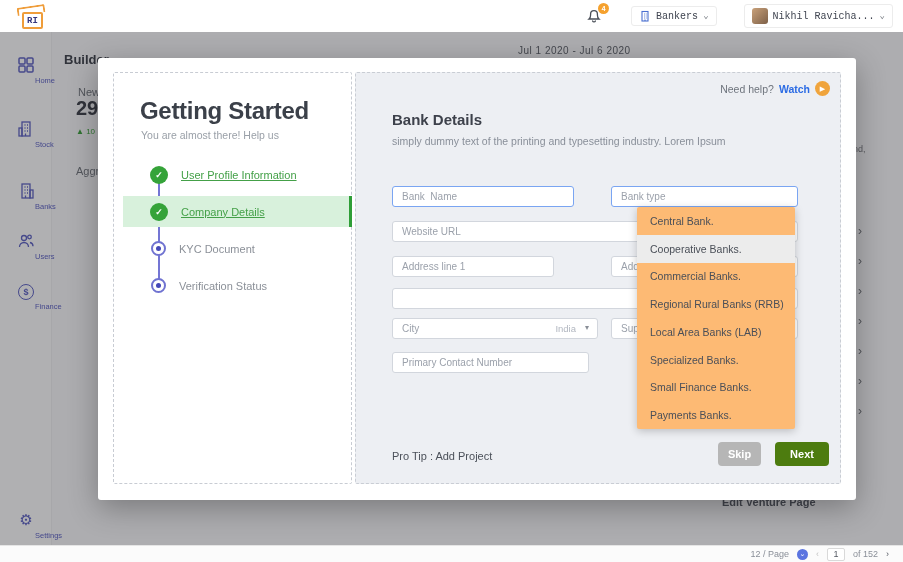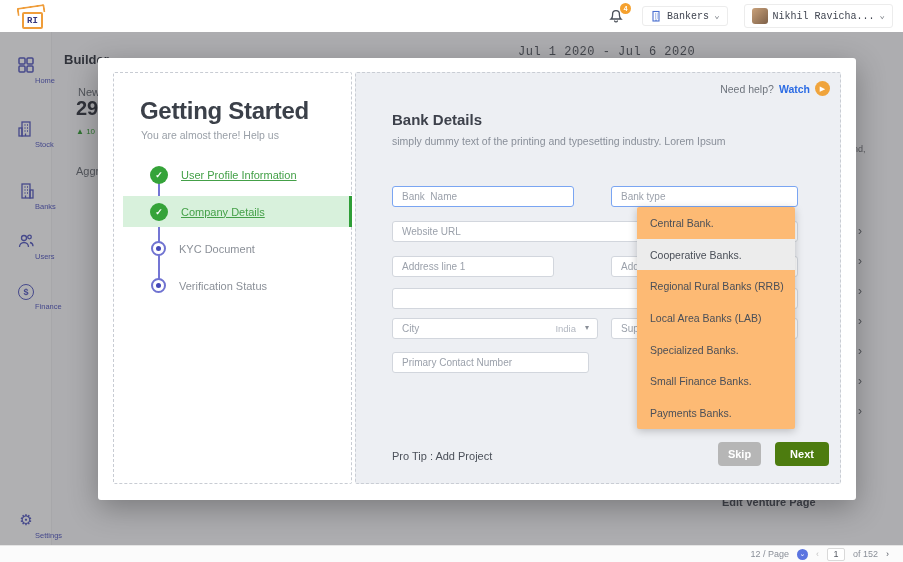--- a/index.html
+++ b/index.html
@@ -4,40 +4,40 @@
 <style>
   * { margin:0; padding:0; box-sizing:border-box; }
   body { background:#dfe1e5; font-family:"Liberation Sans", sans-serif; }
   .screen { position:relative; width:903px; height:562px; background:#fff; overflow:hidden; }
 
   
   .top-header { position:absolute; top:0; left:0; right:0; height:32px; background:#fff; z-index:6;font-family:Liberation Mono, monospace; }
   .logo { position:absolute; left:16px; top:5px; width:36px; height:26px; }
   .logo-lid { position:absolute; left:1px; top:1px; width:28px; height:8px; border:2px solid #ef9d3a; border-bottom:0; border-radius:2px 2px 0 0; background:#fff; transform:rotate(-8deg); }
   .logo-box { position:absolute; left:6px; top:7px; width:21px; height:17px; border:2px solid #ef9d3a; border-radius:2px; background:#fff; display:flex; align-items:center; justify-content:center; font-size:9px; font-weight:bold; color:#34377f; }
-  .header-right { position:absolute; right:10px; top:0; height:32px; display:flex; align-items:center; gap:16px; }
+  .header-right { position:absolute; right:10px; top:0; height:32px; display:flex; align-items:center; gap:27px; }
   .bell-wrap { position:relative; width:18px; height:18px; cursor:pointer; }
   .badge { position:absolute; top:-4px; right:-5px; width:11px; height:11px; border-radius:50%; background:#f5a12e; color:#fff; font-size:7px; display:flex; align-items:center; justify-content:center; font-weight:bold; }
   .chip { display:flex; align-items:center; gap:5px; padding:3px 7px; border:1px solid #ececec; border-radius:3px; background:#fff; font-size:10px; color:#3f4450; cursor:pointer; }
   .avatar { width:16px; height:16px; border-radius:3px; background:linear-gradient(135deg,#c9a17a,#7d6048); }
   .chev { font-size:9px; color:#6b7077; line-height:1; }
 
   
   .page-bg { position:absolute; top:32px; left:0; right:0; bottom:0; background:#fbfbfc; }
   .sidebar { position:absolute; top:0; left:0; width:52px; bottom:0; background:#fff; border-right:1px solid #f1f1f3; }
   .side-item { position:absolute; left:0; width:52px; text-align:center; color:#5c61c4; cursor:pointer; }
   .side-item .lbl { display:block; font-size:7.5px; margin-top:2px; color:#5c61c4;padding-left:35px; }
   .icon-circle { display:inline-flex; width:16px; height:16px; border:1.3px solid #5c61c4; border-radius:50%; align-items:center; justify-content:center; font-size:9px; font-weight:bold; }
   .gear-glyph { font-size:15px; line-height:1; }
   .bg-title { position:absolute; left:64px; top:20px; font-size:13px; font-weight:bold; color:#3c4049; }
   .bg-stat-label { position:absolute; left:78px; top:54px; font-size:11px; color:#70757c; }
   .bg-stat-value { position:absolute; left:76px; top:65px; font-size:20px; font-weight:bold; color:#3c4049; }
   .bg-stat-delta { position:absolute; left:76px; top:95px; font-size:8px; color:#3aa339; }
   .bg-section { position:absolute; left:76px; top:133px; font-size:11px; color:#70757c; }
-  .bg-date { position:absolute; left:518px; top:13px; font-size:12px; color:#5a5e66; letter-spacing:.5px;font-family:Liberation Mono, monospace; }
+  .bg-date { position:absolute; left:518px; top:13px; font-size:10px; color:#5a5e66; letter-spacing:.5px; }
   .bg-frag { position:absolute; left:848px; top:112px; font-size:9px; color:#77797f; }
   .bg-chev { position:absolute; left:858px; font-size:12px; color:#6f7278; cursor:pointer; }
   .bg-edit { position:absolute; left:722px; top:464px; font-size:11px; font-weight:bold; color:#585c66; cursor:pointer; }
 
   .dim { position:absolute; top:32px; left:0; right:0; bottom:17px; background:rgba(28,28,33,.35); z-index:5; }
 
   
   .footer { position:absolute; left:0; right:0; bottom:0; height:17px; background:#fbfbfb; border-top:1px solid #e5e5e5; z-index:6; display:flex; align-items:center; justify-content:flex-end; padding-right:14px; gap:8px; font-size:9px; color:#8a8f98; }
   .pp-circle { width:11px; height:11px; border-radius:50%; background:#5b74e0; color:#fff; font-size:7px; display:flex; align-items:center; justify-content:center; cursor:pointer; }
   .page-box { width:18px; height:13px; background:#fff; border:1px solid #d9d9d9; border-radius:2px; display:flex; align-items:center; justify-content:center; color:#555a63; }
@@ -261,20 +261,21 @@
       <input class="inp" style="left: 36px; top: 279px; width: 197px;" placeholder="Primary Contact Number">
 
       <div class="pro-tip">Pro Tip : Add Project</div>
       <button class="btn skip-btn">Skip</button>
       <button class="btn next-btn">Next</button>
     </div>
 
     <div class="dropdown">
       <div class="dd-item">Central Bank.</div>
       <div class="dd-item hl">Cooperative Banks.</div>
+      <div class="dd-item">Commercial Banks.</div>
       <div class="dd-item">Regional Rural Banks (RRB)</div>
       <div class="dd-item">Local Area Banks (LAB)</div>
       <div class="dd-item">Specialized Banks.</div>
       <div class="dd-item">Small Finance Banks.</div>
       <div class="dd-item">Payments Banks.</div>
     </div>
 
   </div>
 </div>
 

